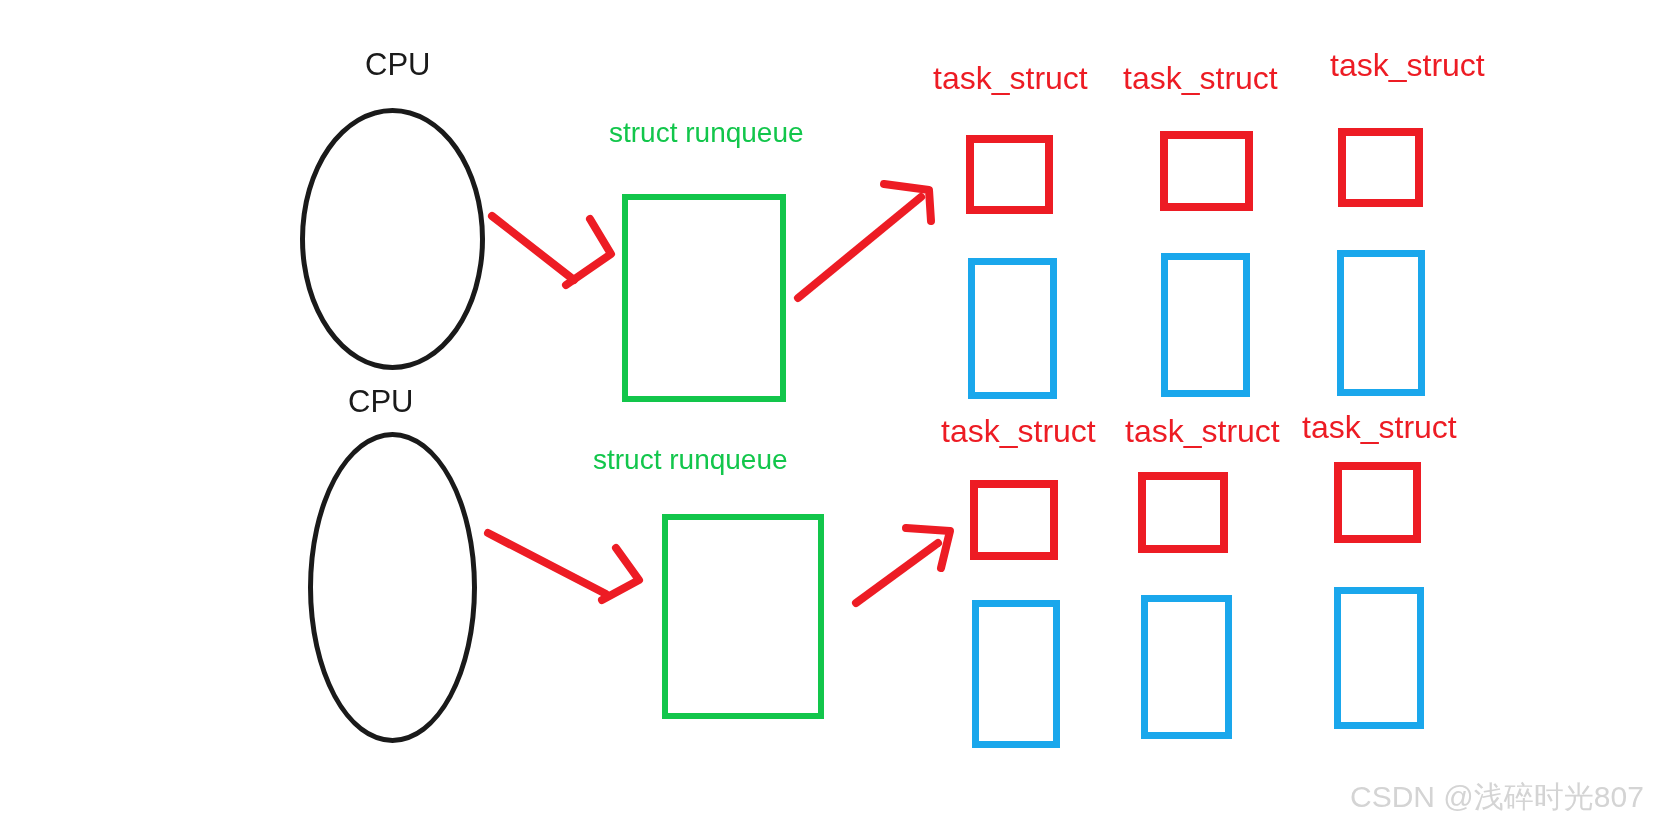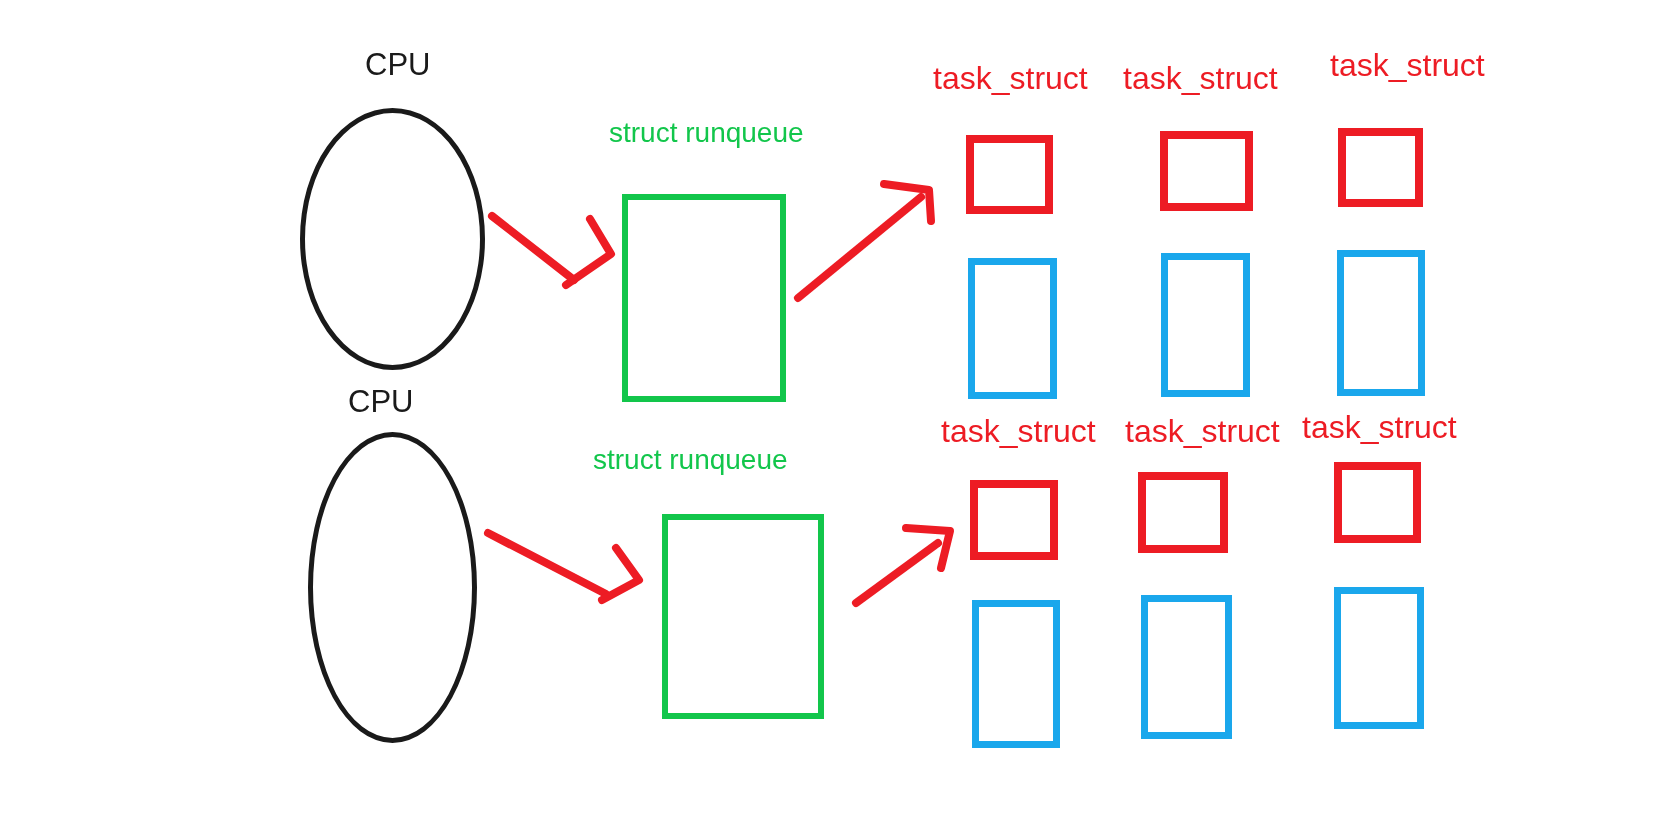--- a/index.html
+++ b/index.html
@@ -121,14 +121,15 @@
   <div class="lbl task-label" style="left:1302px; top:411px;">task_struct</div>
 
   <div class="box red" style="left:970px; top:480px; width:88px; height:80px;"></div>
   <div class="box red" style="left:1138px; top:472px; width:90px; height:81px;"></div>
   <div class="box red" style="left:1334px; top:462px; width:87px; height:81px;"></div>
 
   <div class="box blue" style="left:972px; top:600px; width:88px; height:148px;"></div>
   <div class="box blue" style="left:1141px; top:595px; width:91px; height:144px;"></div>
   <div class="box blue" style="left:1334px; top:587px; width:90px; height:142px;"></div>
 
+  <div class="lbl watermark" style="left:1350px; top:782px;">CSDN @浅碎时光807</div>
 
 </div>
 
 </body></html>

